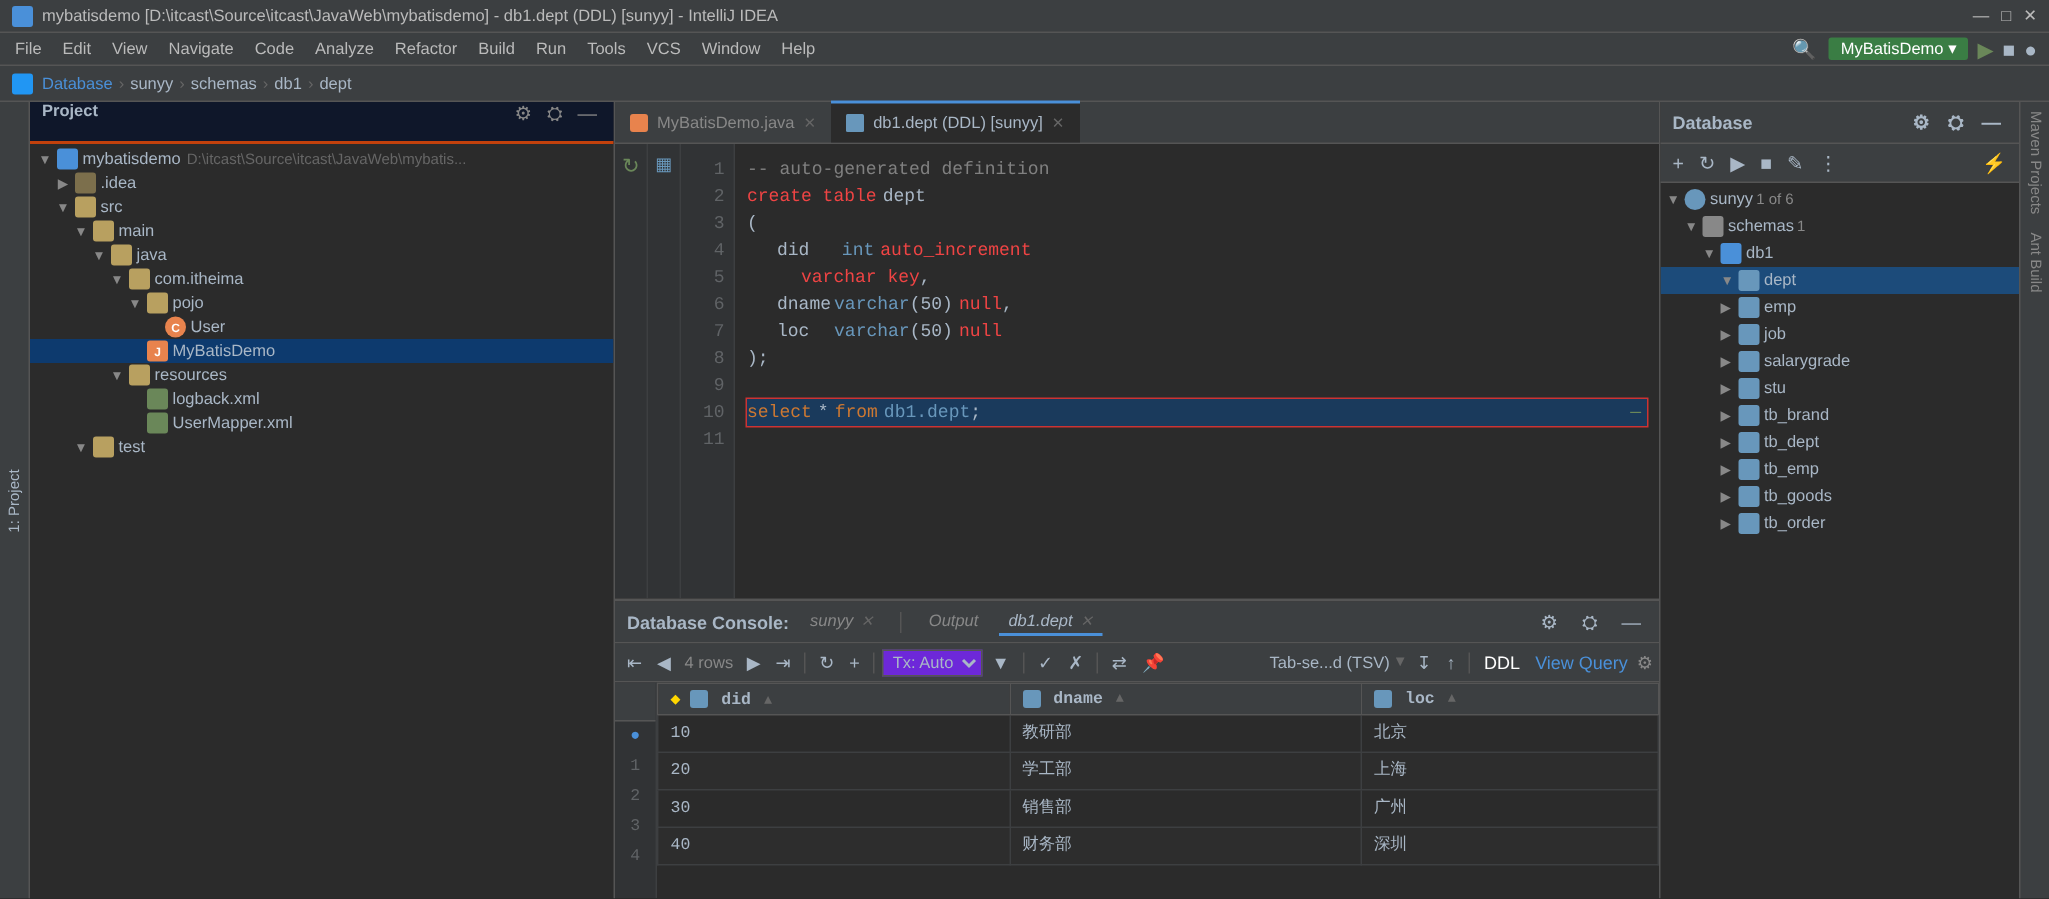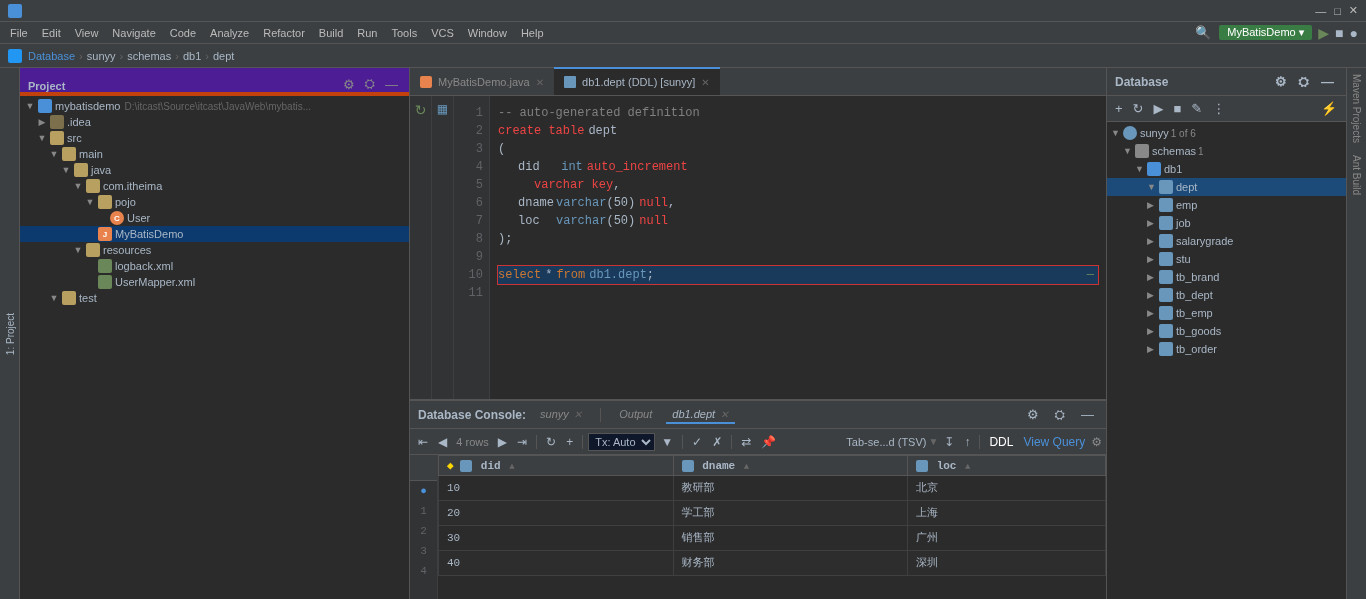--- a/index.html
+++ b/index.html
@@ -56,28 +56,28 @@
 
     
     #project-panel {
       width: 390px;
       background: #2b2b2b;
       border-right: 1px solid #555;
       display: flex;
       flex-direction: column;
     }
     #project-header {
-      background: #4c1d95;
+      background: #0f172a;
       height: 28px;
       display: flex;
-      align-items: flex-end;
+      align-items: flex-start;
       padding: 0 8px;
       font-size: 11px;
       color: #a9b7c6;
-      border-bottom: 4px solid #c2410c;
+      border-bottom: 2px solid #c2410c;
       gap: 4px;
     }
     .panel-title { font-weight: bold; flex: 1; }
     .header-icon-btn { cursor: pointer; color: #888; padding: 0 3px; font-size: 13px; }
 
     
     #file-tree {
       flex: 1;
       overflow-y: auto;
       padding: 2px 0;
@@ -353,34 +353,35 @@
       position: absolute;
       top: 50%;
       left: 50%;
       transform: translate(-50%, -50%) rotate(-90deg);
       white-space: nowrap;
       font-size: 10px;
       color: #a9b7c6;
     }
 
     #tx-select {
-      background: #0f172a;
+      background: #6d28d9;
       color: #a9b7c6;
       border: 1px solid #555;
       font-size: 11px;
       padding: 1px 2px;
       height: 18px;
     }
     .console-rows-info { color: #888; font-size: 11px; }
   </style>
 </head>
 <body>
 
 <div id="title-bar">
   <span class="title-icon"></span>
+  <span>mybatisdemo [D:\itcast\Source\itcast\JavaWeb\mybatisdemo] - db1.dept (DDL) [sunyy] - IntelliJ IDEA</span>
   <span style="flex:1"></span>
   <span style="cursor:pointer;margin-right:8px;">—</span>
   <span style="cursor:pointer;margin-right:8px;">□</span>
   <span style="cursor:pointer;">✕</span>
 </div>
 
 <div id="menu-bar">
   <span class="menu-item">File</span>
   <span class="menu-item">Edit</span>
   <span class="menu-item">View</span>

